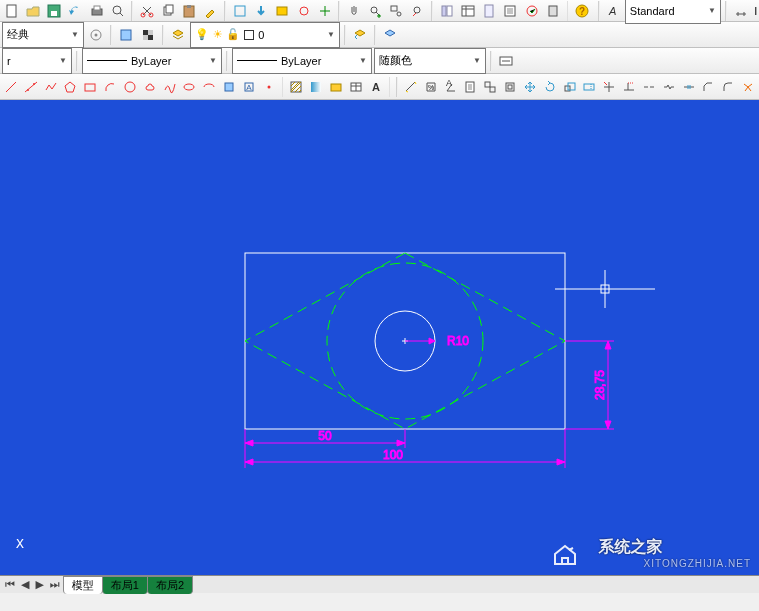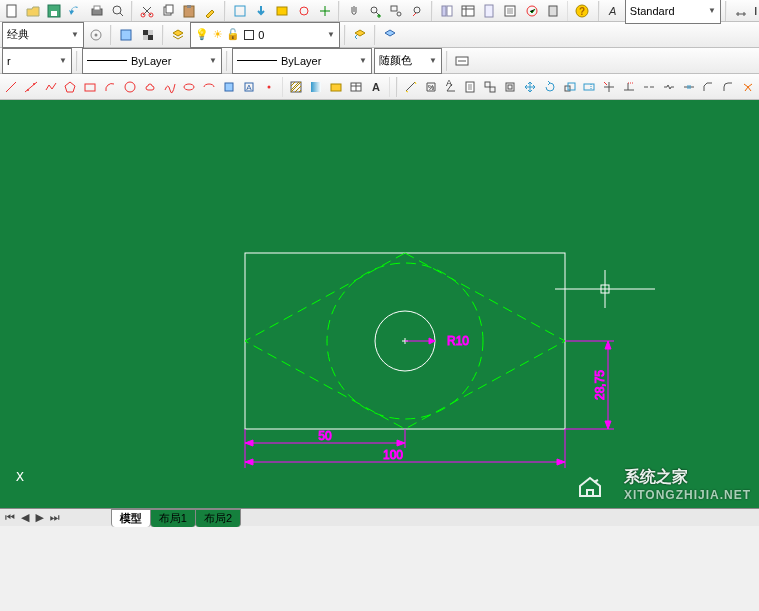--- a/index.html
+++ b/index.html
@@ -49,59 +49,59 @@
     cursor: pointer;
   }
   .dropdown .caret {
     margin-left: auto;
     font-size: 8px;
     color: #555;
   }
   .canvas {
     position: relative;
     width: 759px;
-    height: 408px;
-    background: #15803d;
+    height: 475px;
+    background: #1d4ed8;
     overflow: hidden;
   }
   .tabs {
     display: flex;
     align-items: center;
     height: 18px;
     background: #e8e8e8;
     border-top: 1px solid #888;
     font-size: 11px;
     padding-left: 2px;
   }
   .tab {
     padding: 1px 8px;
     background: #15803d;
     border: 1px solid #888;
     border-bottom: none;
     border-radius: 0 0 4px 4px;
     margin-right: -1px;
     cursor: pointer;
   }
-  .tab.active { background: #fff; font-weight: bold; margin-left: 48px; }
+  .tab.active { background: #fff; font-weight: normal; }
   .tab-nav { padding: 0 3px; cursor: pointer; color: #444; }
   .swatch { width: 10px; height: 10px; border: 1px solid #333; display: inline-block; }
   .watermark {
     position: absolute;
     right: 8px;
     bottom: 6px;
     color: #fff;
     font-size: 16px;
     font-weight: bold;
     opacity: 0.9;
     display: flex;
     align-items: center;
     gap: 20px;
     text-shadow: 0 0 2px #000;
   }
-  .watermark-sub { font-size: 12px; font-weight: bold; letter-spacing: 1px; opacity: 0.7; }
+  .watermark-sub { font-size: 10px; font-weight: normal; letter-spacing: 1px; opacity: 0.7; margin-left: 45px; }
   .line-sample { width: 40px; height: 0; border-top: 1px solid #000; display: inline-block; }
   .x-marker { position:absolute; left:16px; bottom:24px; color:#fff; font-family:monospace; font-size:13px; }
 </style>
 </head>
 <body>
 
 <div class="toolbar-row" style="height:22px;">
   <div class="tb-icon">
       <svg width="14" height="14">
         <rect x="2" y="1" width="9" height="12" fill="#fff" stroke="#555"></rect>
@@ -338,21 +338,21 @@
     <span class="line-sample"></span>
     <span>ByLayer</span>
     <span class="caret">▼</span>
   </div>
   <div class="sep"></div>
   <div class="dropdown" style="width:140px;">
     <span class="line-sample"></span>
     <span>ByLayer</span>
     <span class="caret">▼</span>
   </div>
-  <div class="dropdown" style="width:68px;">
+  <div class="dropdown" style="width:112px;">
     <span>随颜色</span>
     <span class="caret">▼</span>
   </div>
   <div class="sep"></div>
   <div class="tb-icon">
       <svg width="14" height="14">
         <rect x="1" y="3" width="12" height="8" fill="#fff" stroke="#555"></rect>
         <path d="M3 7h8" stroke="#555"></path>
       </svg>
     </div>

